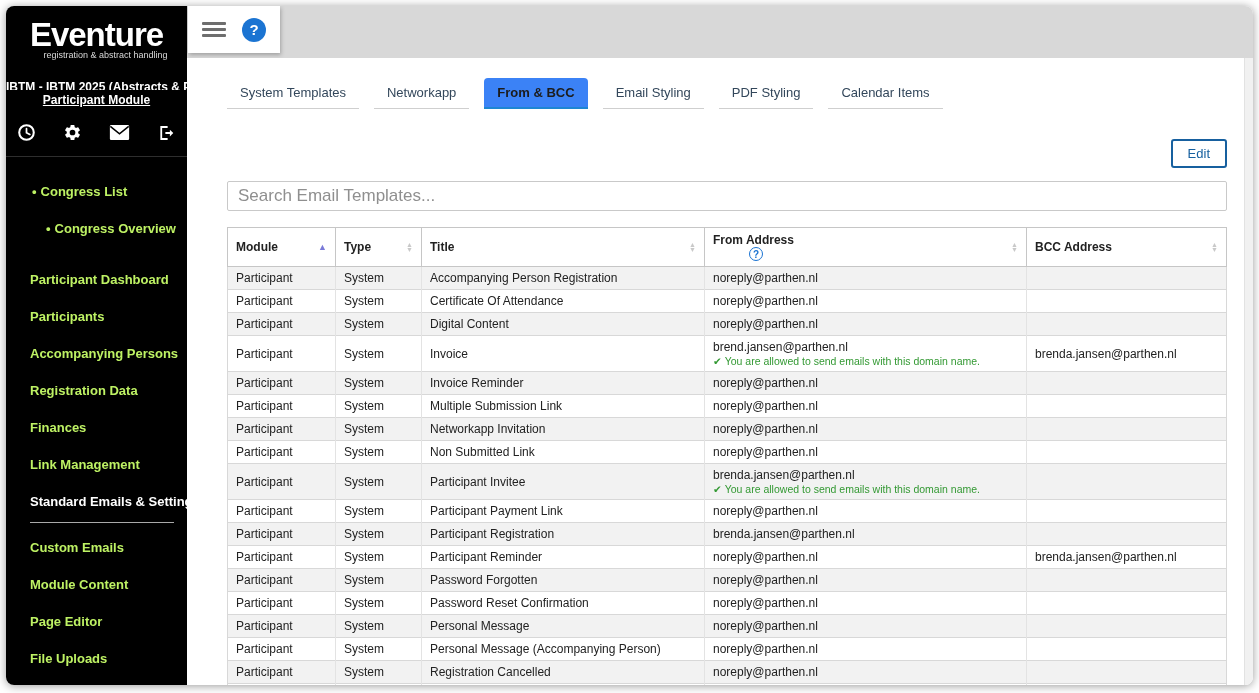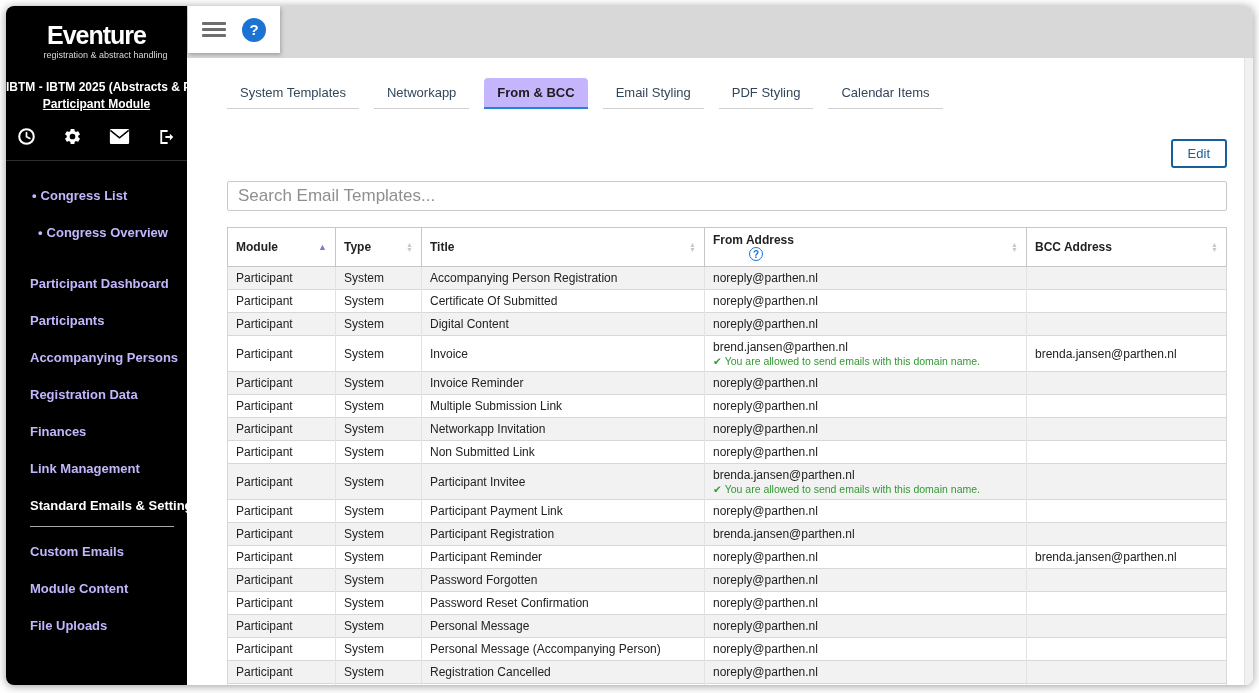--- a/index.html
+++ b/index.html
@@ -5,34 +5,34 @@
   * { box-sizing: border-box; margin: 0; padding: 0; }
   html,body { width:1259px; height:693px; overflow:hidden; background:#fff;
     font-family:"Liberation Sans","DejaVu Sans",sans-serif; }
   .window { position:absolute; left:6px; top:6px; right:6px; bottom:8px;
     border-radius:8px; box-shadow:0 1px 10px rgba(0,0,0,.4); overflow:hidden;
     display:flex; background:#fff; }
 
   
   .sidebar { width:181px; background:#000; color:#fff; flex:none; display:flex; flex-direction:column; }
   .logo-block { padding-top:12px; text-align:center; }
-  .logo-text { font-size:25px; font-weight:700; letter-spacing:-1px; color:#fff; line-height:34px; }
+  .logo-text { font-size:33px; font-weight:700; letter-spacing:-1px; color:#fff; line-height:34px; }
   .logo-tagline { font-size:9px; color:#d9d9d9; margin-top:-2px; padding-left:18px; }
   .congress-line { margin-top:20px; text-align:center; font-size:12px; font-weight:700;
     white-space:nowrap; overflow:hidden; color:#fff; }
   .module-link { margin-top:3px; text-align:center; font-size:12px; font-weight:700;
     text-decoration:underline; color:#fff; cursor:pointer; }
   .icon-row { margin-top:16px; display:flex; justify-content:center; gap:27px; align-items:center; }
   .icon-row svg { display:block; cursor:pointer; }
   .side-divider { border-bottom:1px solid #2e2e2e; margin-top:14px; }
   .nav { padding:24px 0 0 0; list-style:none; }
-  .nav li { font-size:13px; font-weight:600; color:#c4b5fd; margin-bottom:16px;
+  .nav li { font-size:13px; font-weight:600; color:#bef264; margin-bottom:16px;
     padding-left:24px; line-height:21px; cursor:pointer; white-space:nowrap; }
   .nav li.bullet1 { padding-left:26px; }
-  .nav li.bullet2 { padding-left:32px; }
+  .nav li.bullet2 { padding-left:40px; }
   .nav li.gap-after { margin-bottom:30px; }
   .nav li.active { color:#fff; }
   .nav li .bullet { margin-right:4px; }
   .active-underline { border-bottom:1px solid #a9a9a9; width:144px; margin:-6px 0 14px 24px; }
 
   
   .main { flex:1; display:flex; flex-direction:column; background:#d8d8d8; min-width:0; }
   .band { height:52px; position:relative; flex:none; }
   .util-box { position:absolute; left:1px; top:0; width:92px; height:47px; background:#fff;
     box-shadow:1px 2px 4px rgba(0,0,0,.25); display:flex; align-items:center;
@@ -43,21 +43,21 @@
     font-size:15px; font-weight:700; display:flex; align-items:center; justify-content:center; cursor:pointer; }
 
   .content { flex:1; background:#fff; padding:20px 26px 0 40px; position:relative; overflow:hidden; }
   .scroll-track { position:absolute; right:0; top:0; bottom:0; width:9px; background:#f1f1f1;
     border-left:1px solid #e2e2e2; }
 
   
   .tabs { display:flex; }
   .tab { font-size:13px; color:#33475b; padding:7px 13px 8px; margin-right:15px;
     border-bottom:1px solid #cfcfcf; cursor:pointer; white-space:nowrap; }
-  .tab.active { background:#c4b5fd; border-bottom:2px solid #1e86d2; color:#1c1c1c;
+  .tab.active { background:#3b82f6; border-bottom:2px solid #1e86d2; color:#1c1c1c;
     border-radius:4px 4px 0 0; font-weight:700; padding-bottom:7px; }
 
   
   .edit-row { display:flex; justify-content:flex-end; margin-top:18px; }
   .edit-btn { background:#fff; border:2px solid #17609f; color:#17609f; font-size:13px;
     padding:5px 15px; border-radius:3px; cursor:pointer;
     font-family:"Liberation Sans","DejaVu Sans",sans-serif;margin-top:12px; }
 
   
   .search-input { width:100%; height:30px; margin-top:13px; border:1px solid #c9c9c9;
@@ -137,20 +137,21 @@
         <li>Participant Dashboard</li>
         <li>Participants</li>
         <li>Accompanying Persons</li>
         <li>Registration Data</li>
         <li>Finances</li>
         <li>Link Management</li>
         <li class="active">Standard Emails &amp; Settings</li>
         <div class="active-underline"></div>
         <li>Custom Emails</li>
         <li>Module Content</li>
+        <li>Page Editor</li>
         <li>File Uploads</li>
       </ul>
   </div>
 
   <div class="main">
     <div class="band">
       <div class="util-box">
         <div class="hamburger">
             <div></div>
             <div></div>
@@ -239,21 +240,21 @@
               <td>System</td>
               <td>Accompanying Person Registration</td>
               <td>
                 <div>noreply@parthen.nl</div>
               </td>
               <td></td>
             </tr>
             <tr>
               <td>Participant</td>
               <td>System</td>
-              <td>Certificate Of Submitted</td>
+              <td>Certificate Of Attendance</td>
               <td>
                 <div>noreply@parthen.nl</div>
               </td>
               <td></td>
             </tr>
             <tr>
               <td>Participant</td>
               <td>System</td>
               <td>Digital Content</td>
               <td>

